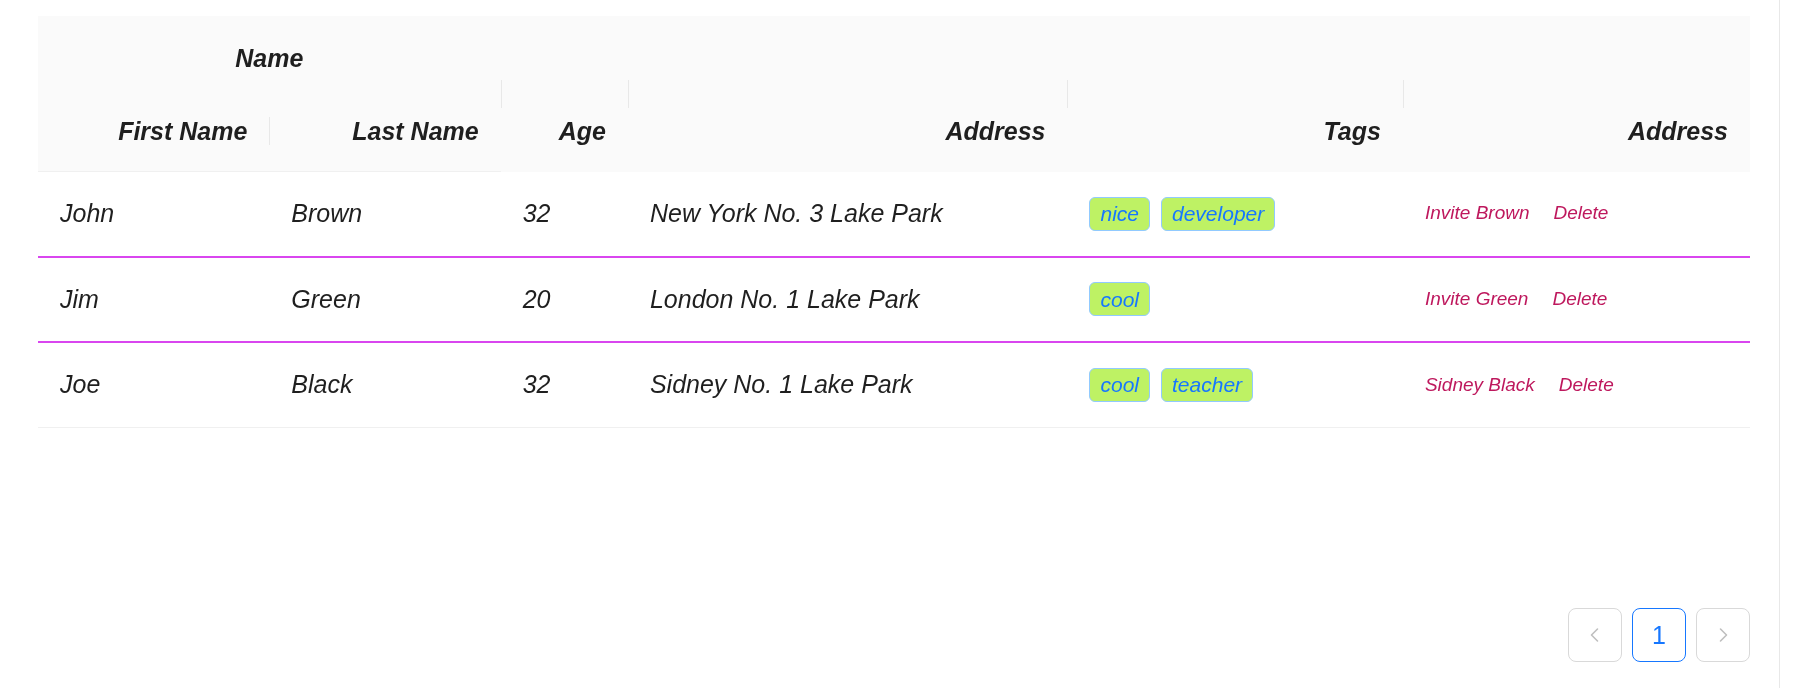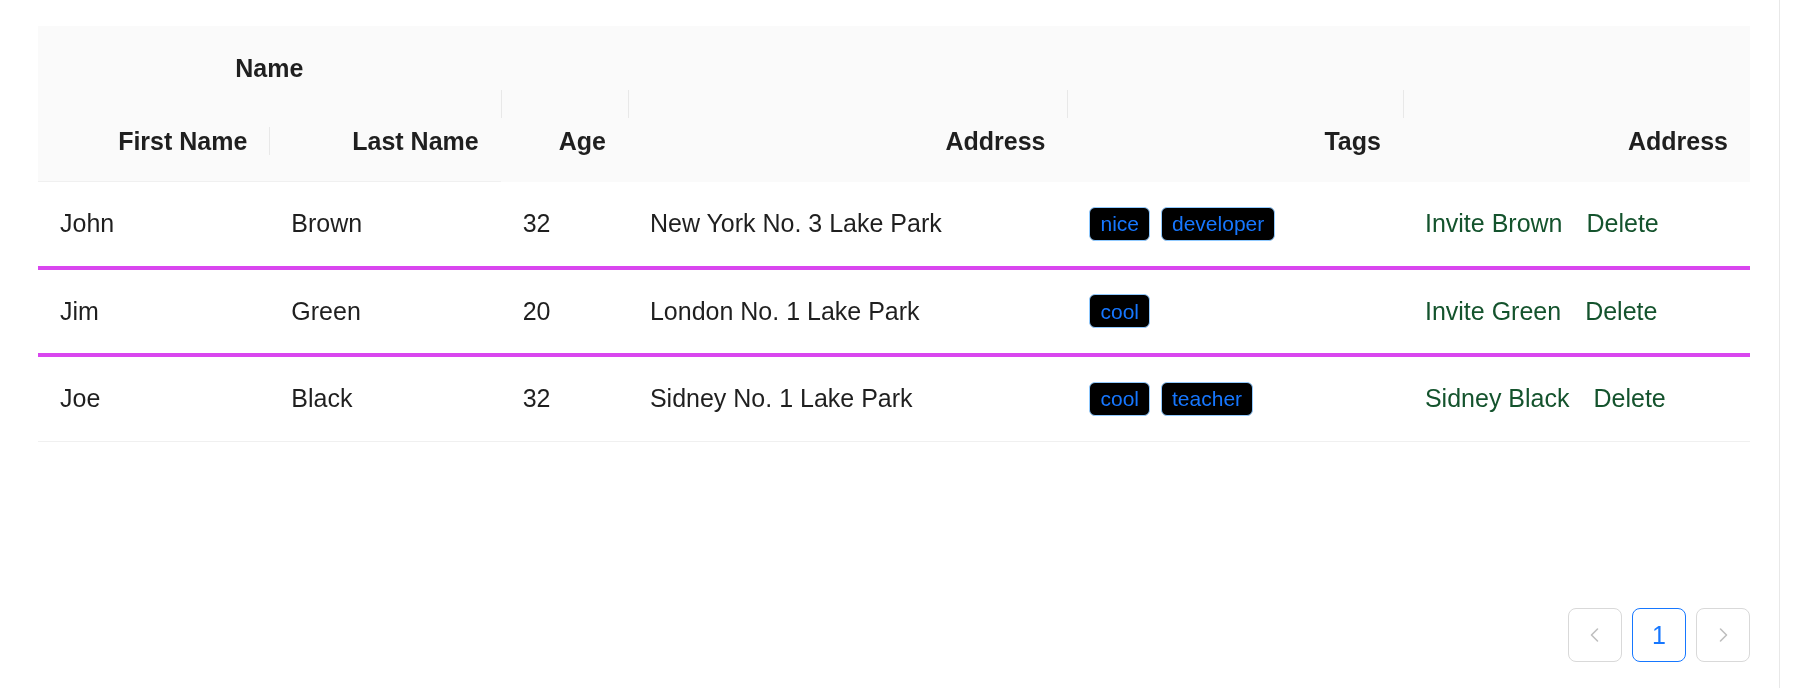--- a/index.html
+++ b/index.html
@@ -23,22 +23,23 @@
     top: 0;
     right: 22px;
     width: 1px;
     height: 688px;
     background: #e8e8e8;
   }
 
   .table-wrap {
     position: absolute;
     left: 38px;
-    top: 26px;
+    top: 16px;
     width: 1712px;
+    font-style: italic;
   }
 
   table.data-table {
     width: 100%;
     border-collapse: collapse;
     table-layout: fixed;
     font-size: 25px;
     line-height: 1.5;
   }
 
@@ -76,21 +77,21 @@
     background: #e8e8e8;
   }
   th.rowspan-cell {
     vertical-align: bottom;
     padding-bottom: 21px;
   }
 
   
   tbody td {
     padding: 23px 22px;
-    border-bottom: 4px solid #d946ef;
+    border-bottom: 2px solid #d946ef;
     vertical-align: middle;
     background: #ffffff;
     color: rgba(0,0,0,0.88);
     font-size: 25px;
   }
   tbody tr:last-child td {
     border-bottom: 1px solid #f0f0f0;
   }
 
   .col-first  { width: 200px; }
@@ -107,38 +108,38 @@
     gap: 11px;
   }
   .tag {
     display: inline-flex;
     align-items: center;
     height: 34px;
     padding: 0 10px;
     font-size: 21px;
     line-height: 1;
     color: #1677ff;
-    background: #000000;
+    background: #bef264;
     border: 1px solid #91caff;
     border-radius: 6px;
     box-sizing: border-box;
     white-space: nowrap;
   }
 
   
   .action-list {
     display: flex;
     align-items: center;
     gap: 24px;
   }
   .action-link {
-    color: #14532d;
+    color: #be185d;
     cursor: pointer;
     text-decoration: none;
-    font-size: 25px;
+    font-size: 19px;
     white-space: nowrap;
   }
 
   
   .pagination {
     position: absolute;
     right: 52px;
     top: 608px;
     display: flex;
     align-items: center;

